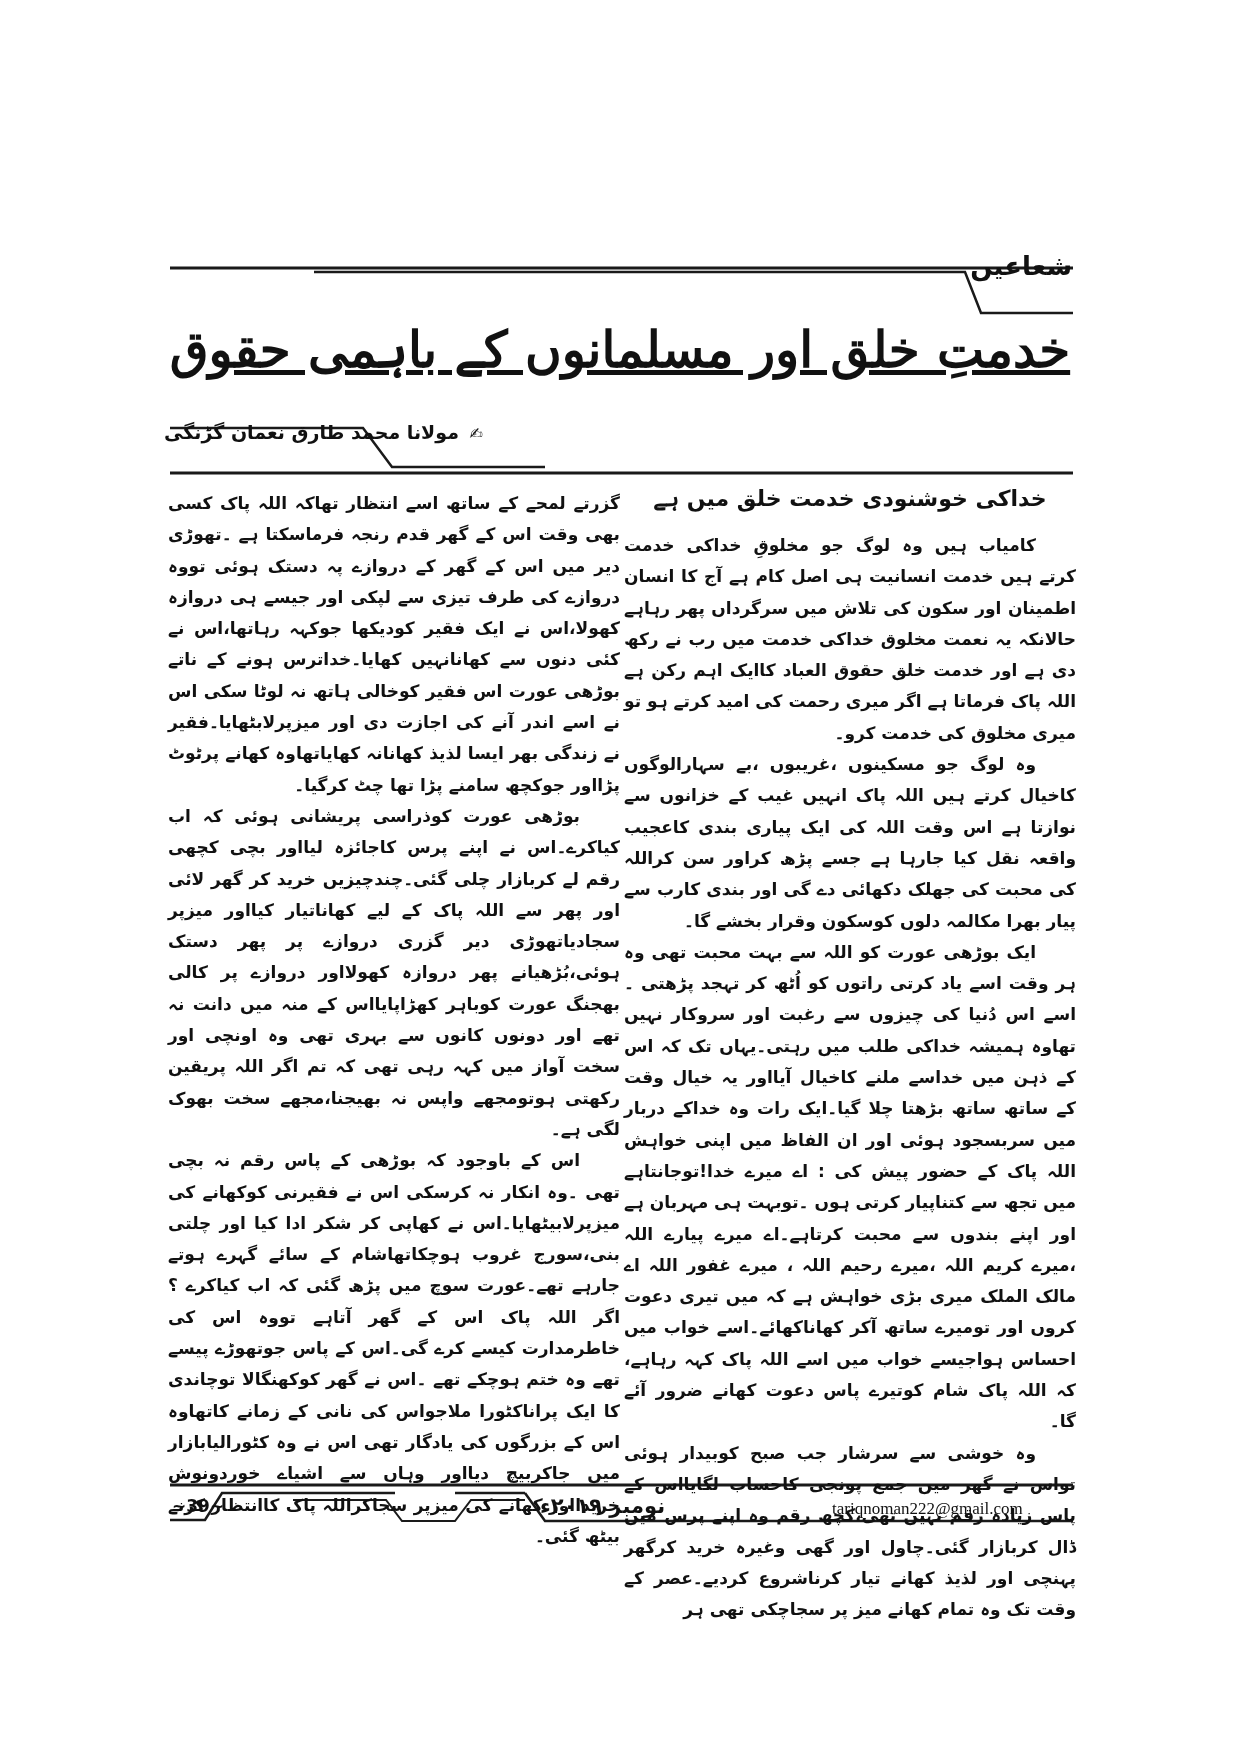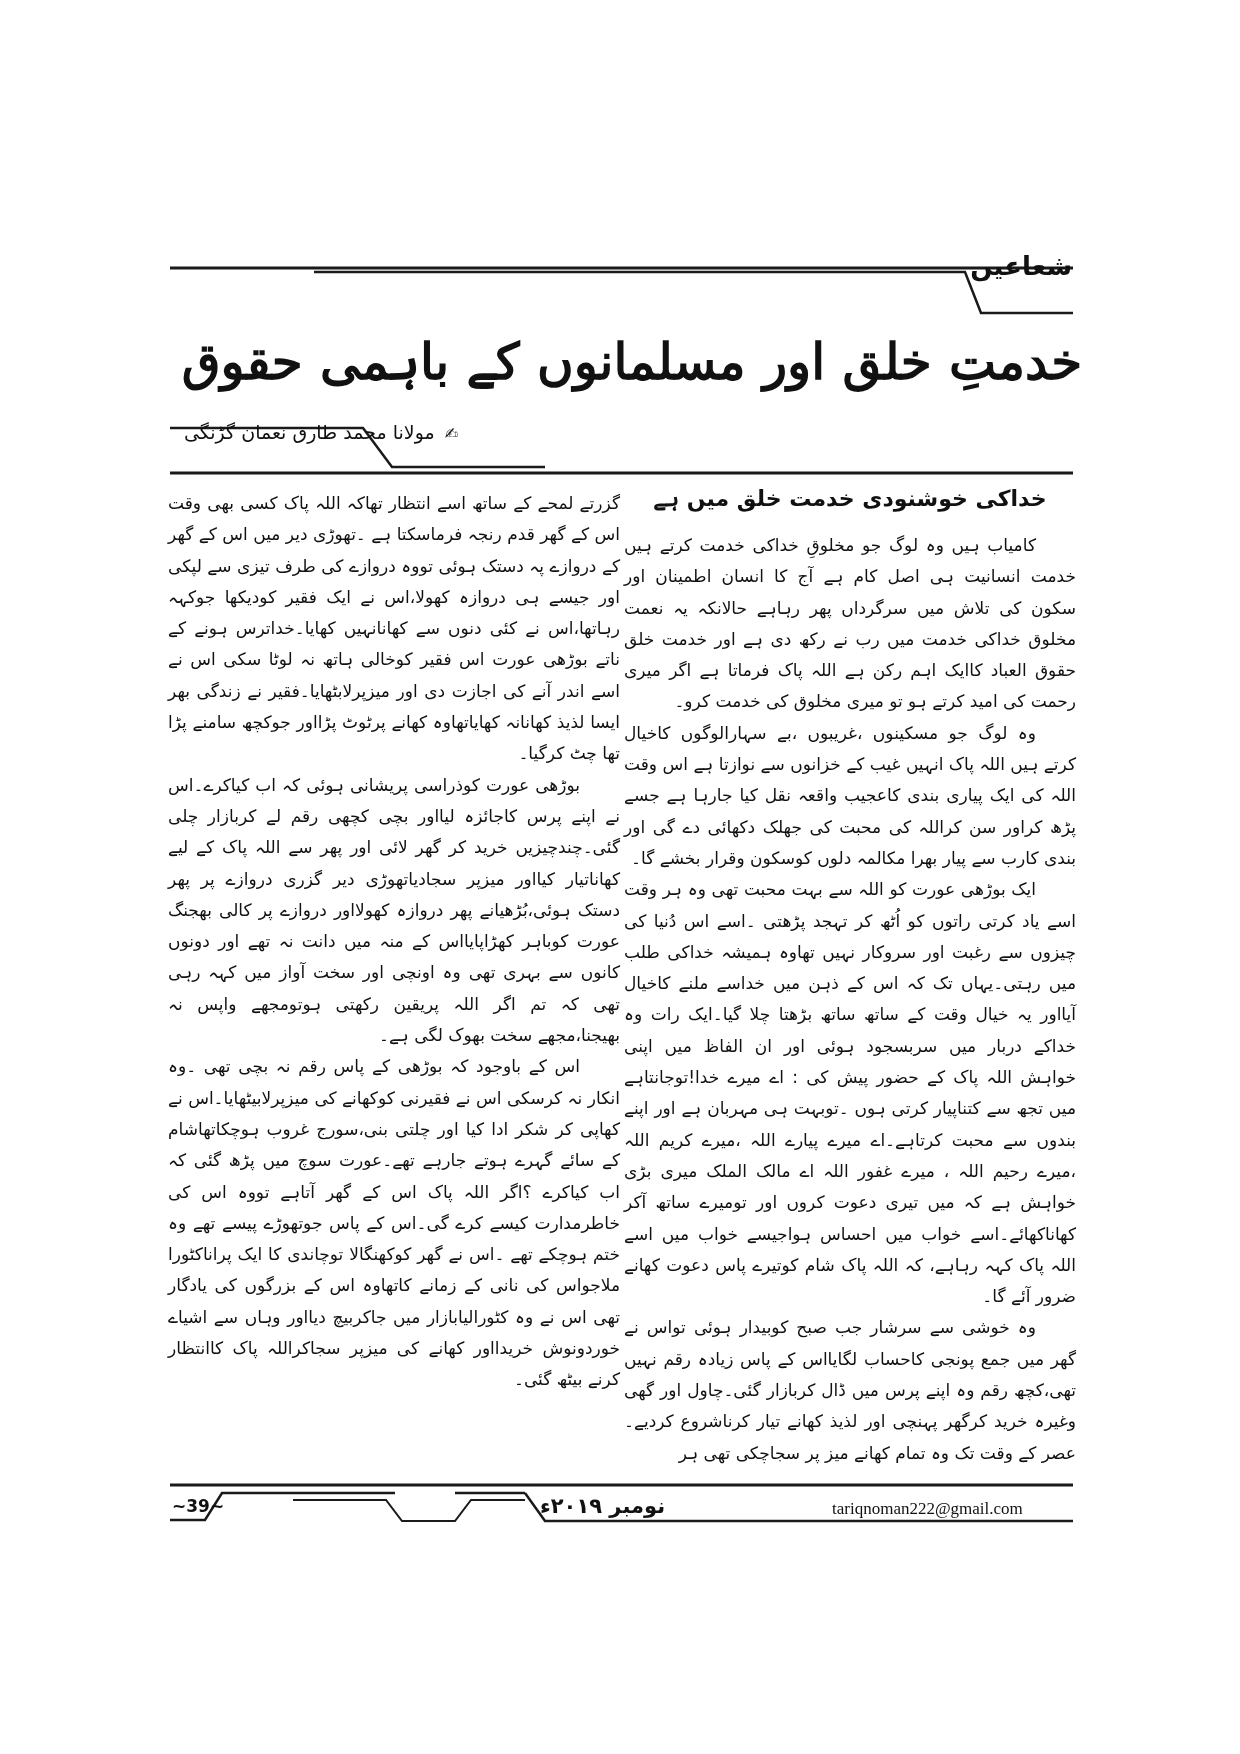--- a/index.html
+++ b/index.html
@@ -3,27 +3,27 @@
 <meta charset="utf-8">
 <style>
   html, body { margin: 0; padding: 0; background: #ffffff; }
   body { width: 1240px; height: 1754px; position: relative; overflow: hidden;
          font-family: "DejaVu Sans", sans-serif; color: #111; }
   .abs { position: absolute; }
   svg.rules { position: absolute; left: 0; top: 0; width: 1240px; height: 1754px; pointer-events: none; }
   .section-label { right: 168px; top: 251px; font-size: 26px; font-weight: bold; direction: rtl; }
   .title { left: 160px; width: 920px; top: 320px; text-align: center; direction: rtl;
            font-family: "DejaVu Serif", serif; font-size: 50px; font-weight: bold; letter-spacing: 0; }
-  .byline { left: 184px; top: 421px; font-size: 19px; font-weight: normal; direction: rtl; white-space: nowrap; }
+  .byline { left: 164px; top: 421px; font-size: 19px; font-weight: bold; direction: rtl; white-space: nowrap; }
   .byline .pen { font-size: 16px; margin-left: 4px; }
   .col { position: absolute; top: 484px; width: 452px; direction: rtl; text-align: justify;
          text-align-last: right; font-size: 17px; line-height: 31.3px; }
   .col-right { left: 624px; }
   .col-left { left: 168px; top: 488px; }
-  .col p { margin: 0; text-indent: 0; }
+  .col p { margin: 0; text-indent: 0; font-weight: bold; }
   .col p.indent { text-indent: 40px; }
   .subhead { font-size: 22px; font-weight: bold; text-align: center; text-align-last: center;
              line-height: 30px; margin-bottom: 16px; }
   .footer-email { left: 832px; top: 1499px; font-family: "Liberation Serif", serif; font-size: 17px; direction: ltr; }
   .footer-date { left: 540px; top: 1494px; font-size: 21px; font-weight: bold; direction: rtl; }
   .footer-page { left: 172px; top: 1496px; font-size: 17px; font-weight: bold; direction: rtl; }
 </style>
 </head>
 <body>
 
@@ -45,21 +45,21 @@
     <polyline points="451,1493 525,1493 545,1520 1073,1520" stroke-width="0"></polyline>
     <polyline points="451,1493 525,1493 545,1521 1073,1521" stroke-width="2.5" stroke-opacity="0"></polyline>
     <polyline points="443,1493 525,1493 545,1521 1073,1521" stroke-width="0"></polyline>
     <polyline points="455,1493 525,1493" stroke-width="2.5"></polyline>
     <polyline points="525,1493 545,1521 1073,1521" stroke-width="2.5"></polyline>
   </g>
 </svg>
 
 <div class="abs section-label">شعاعیں</div>
 
-<h1 class="abs title" style="margin:12px;">خدمتِ خلق اور مسلمانوں کے باہمی حقوق</h1>
+<h1 class="abs title" style="margin:0;text-decoration:underline;">خدمتِ خلق اور مسلمانوں کے باہمی حقوق</h1>
 
 <div class="abs byline">
   <span class="pen">✍</span>
   <span>مولانا محمد طارق نعمان گڑنگی</span>
 </div>
 
 <div class="col col-right">
   <div class="subhead">خداکی خوشنودی خدمت خلق میں ہے</div>
   <p class="indent">کامیاب ہیں وہ لوگ جو مخلوقِ خداکی خدمت کرتے ہیں خدمت انسانیت ہی اصل کام ہے آج کا انسان اطمینان اور سکون کی تلاش میں سرگرداں پھر رہاہے حالانکہ یہ نعمت مخلوق خداکی خدمت میں رب نے رکھ دی ہے اور خدمت خلق حقوق العباد کاایک اہم رکن ہے اللہ پاک فرماتا ہے اگر میری رحمت کی امید کرتے ہو تو میری مخلوق کی خدمت کرو۔</p>
   <p class="indent">وہ لوگ جو مسکینوں ،غریبوں ،بے سہارالوگوں کاخیال کرتے ہیں اللہ پاک انہیں غیب کے خزانوں سے نوازتا ہے اس وقت اللہ کی ایک پیاری بندی کاعجیب واقعہ نقل کیا جارہا ہے جسے پڑھ کراور سن کراللہ کی محبت کی جھلک دکھائی دے گی اور بندی کارب سے پیار بھرا مکالمہ دلوں کوسکون وقرار بخشے گا۔</p>

